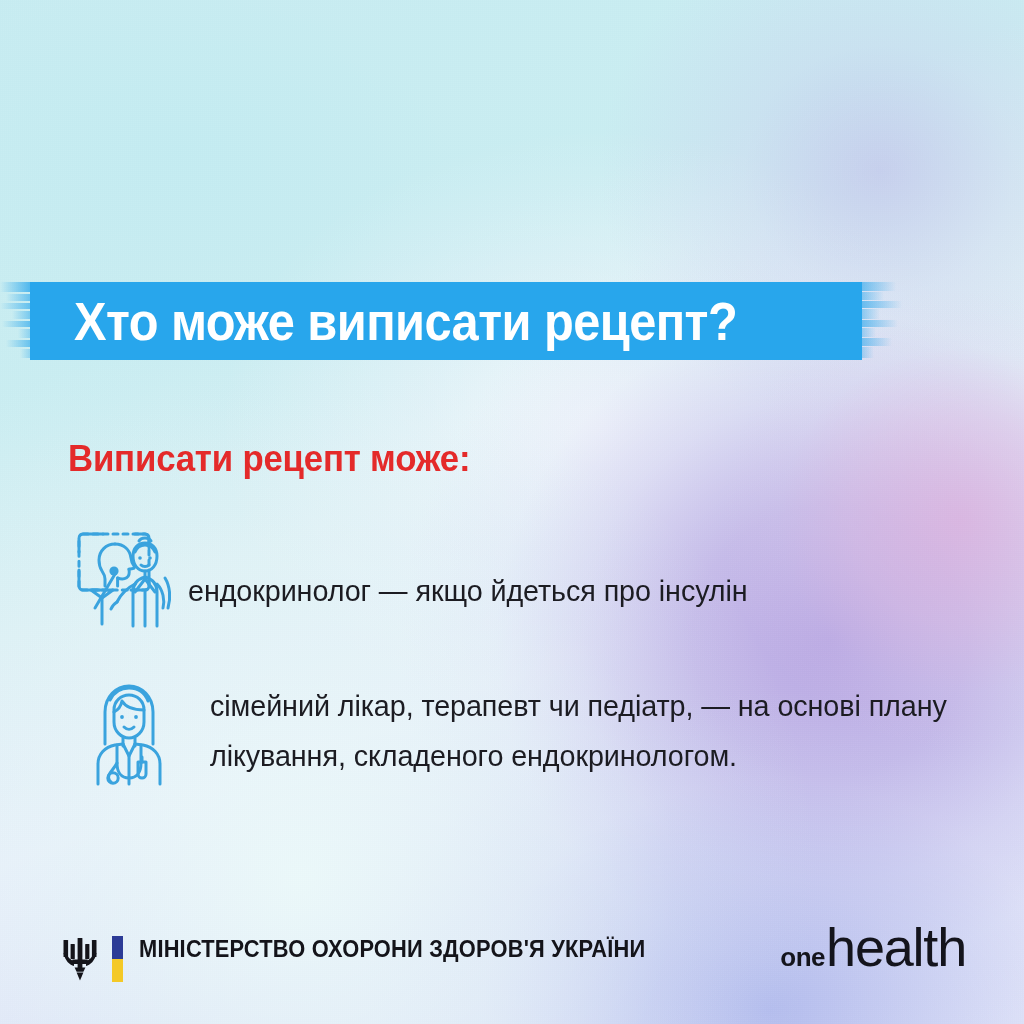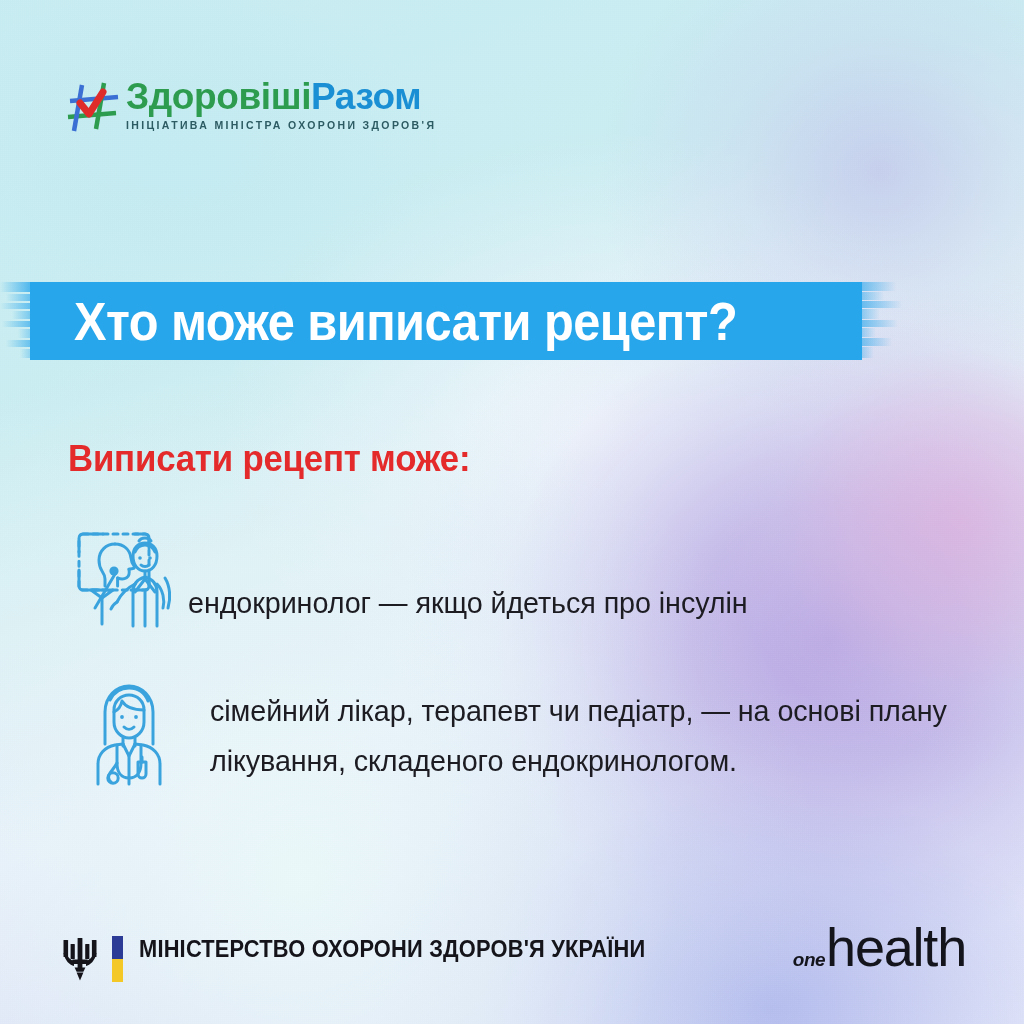--- a/index.html
+++ b/index.html
@@ -176,21 +176,21 @@
 
   
   .bullet-list {
     position: absolute;
     left: 62px;
     top: 522px;
     width: 930px;
   }
   .bullet-row {
     display: flex;
-    align-items: flex-end;
+    align-items: center;
   }
   .bullet-row.row-1 { margin-bottom: 44px; }
   .bullet-icon {
     flex: none;
     width: 126px;
     display: flex;
     justify-content: center;
     padding-top: 2px;
   }
   .bullet-icon.icon-narrow { justify-content: flex-start; padding-left: 22px; }
@@ -238,24 +238,23 @@
 
   .footer-onehealth {
     position: absolute;
     right: 58px;
     bottom: 46px;
     display: flex;
     align-items: baseline;
     color: #14141c;
   }
   .oh-one {
-    font-size: 19px;
+    font-size: 26px;
     font-weight: bold;
     letter-spacing: -0.5px;
-    font-style: italic;
   }
   .oh-health {
     font-size: 54px;
     font-weight: normal;
     letter-spacing: -1.2px;
     margin-left: 1px;
   }
 </style>
 </head>
 <body>
@@ -267,33 +266,20 @@
   <div class="bg-layer bg-blob-white-mid"></div>
   <div class="bg-layer bg-blob-purple-top"></div>
   <div class="bg-layer bg-blob-purple-main"></div>
   <div class="bg-layer bg-blob-pink"></div>
   <div class="bg-layer bg-blob-blue-bottom"></div>
   <div class="bg-layer bg-blob-white-left"></div>
   <div class="bg-layer bg-noise"></div>
 
   <div class="content">
 
-    <div class="brand-logo">
-      <svg class="hash-mark" viewBox="0 0 56 52">
-        <line x1="4" y1="20" x2="52" y2="16" stroke="#3b6fd4" stroke-width="4.5" stroke-linecap="butt"></line>
-        <line x1="2" y1="36" x2="50" y2="32" stroke="#2e9c4e" stroke-width="4.5" stroke-linecap="butt"></line>
-        <line x1="16" y1="4" x2="8" y2="50" stroke="#3b6fd4" stroke-width="4.5" stroke-linecap="butt"></line>
-        <line x1="38" y1="2" x2="30" y2="48" stroke="#2e9c4e" stroke-width="4.5" stroke-linecap="butt"></line>
-        <path d="M14 22 L23 33 L37 11" stroke="#e02b2b" stroke-width="7" fill="none" stroke-linecap="round" stroke-linejoin="round"></path>
-      </svg>
-      <div class="brand-text">
-        <div class="brand-wordmark"><span class="brand-w-green">Здоровіші</span><span class="brand-w-blue">Разом</span></div>
-        <div class="brand-tagline">ІНІЦІАТИВА МІНІСТРА ОХОРОНИ ЗДОРОВ'Я</div>
-      </div>
-    </div>
 
     <div class="title-banner">
       <svg class="banner-svg" viewBox="0 0 912 82" preserveAspectRatio="none">
         <defs>
           <linearGradient id="fadeLeft" x1="0" y1="0" x2="1" y2="0">
             <stop offset="0%" stop-color="#28a6ec" stop-opacity="0"></stop>
             <stop offset="100%" stop-color="#28a6ec" stop-opacity="1"></stop>
           </linearGradient>
           <linearGradient id="fadeRight" x1="0" y1="0" x2="1" y2="0">
             <stop offset="0%" stop-color="#28a6ec" stop-opacity="1"></stop>

